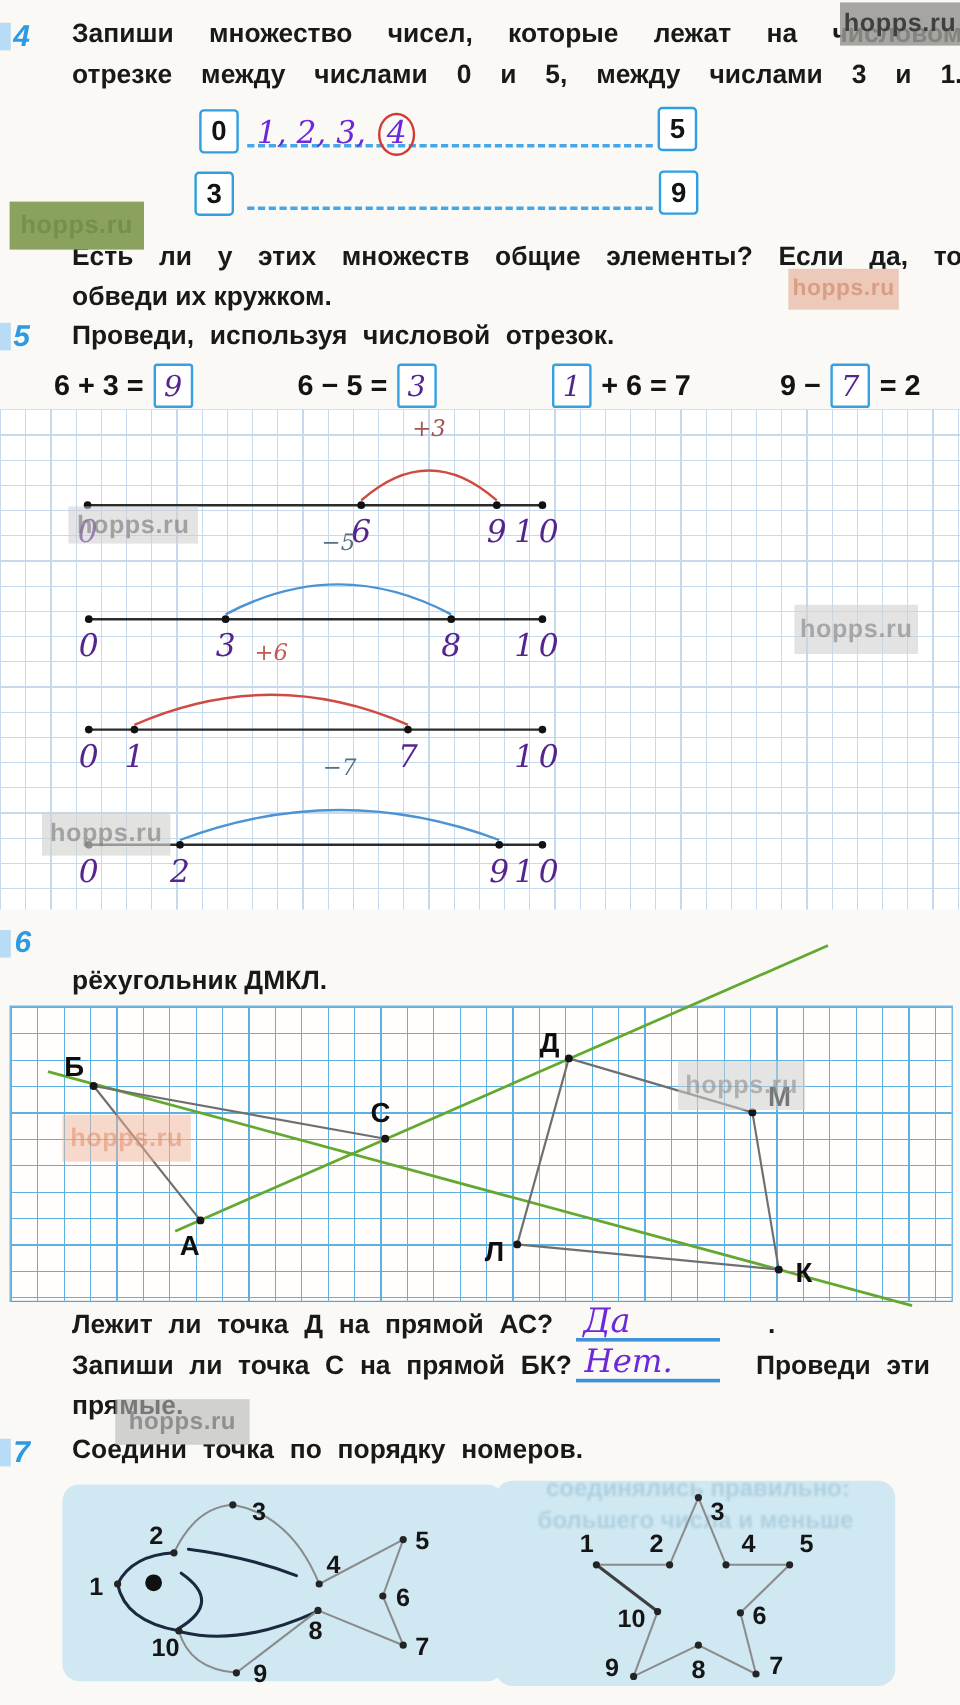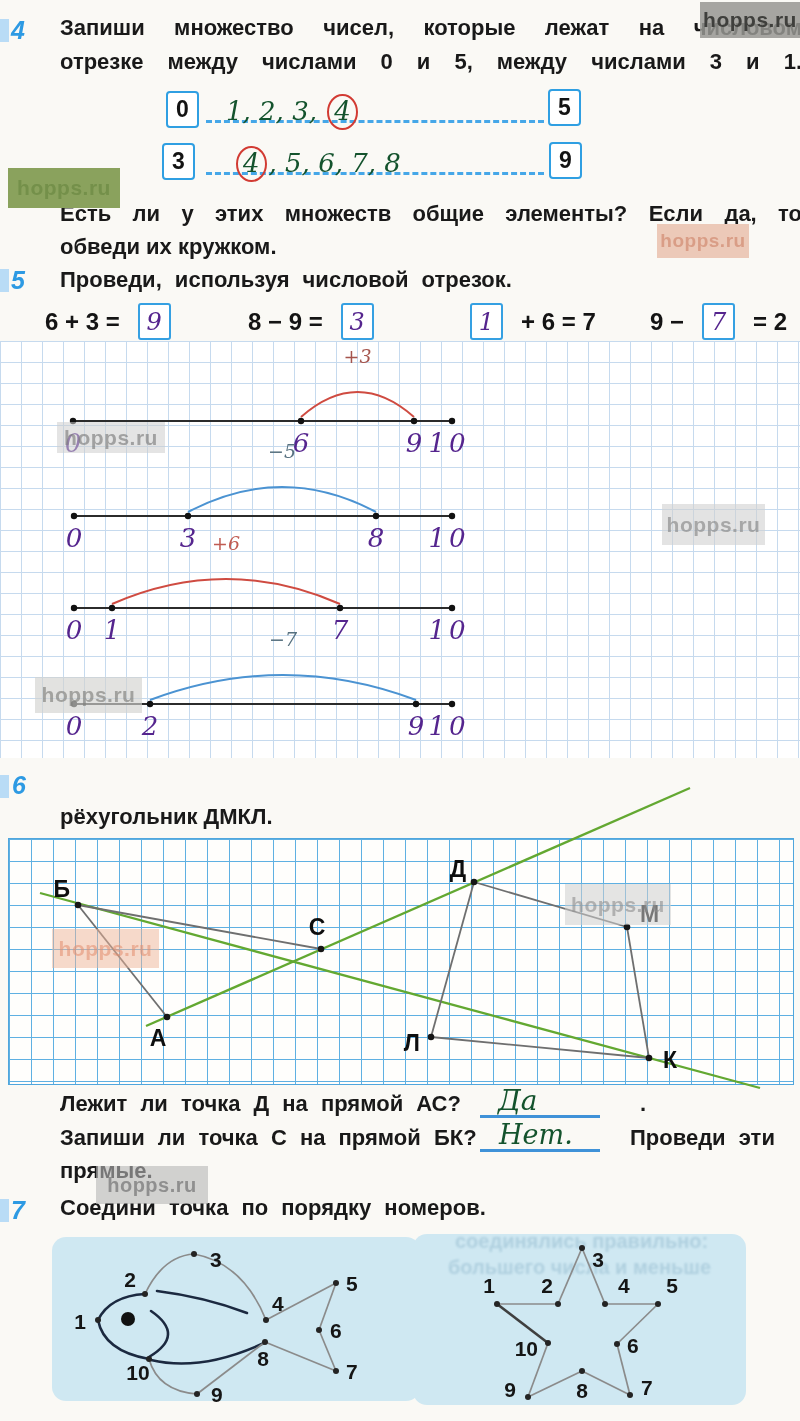--- a/index.html
+++ b/index.html
@@ -12,23 +12,23 @@
   .ptext{position:absolute;left:48px;width:742px;font:bold 22px "Liberation Sans",sans-serif;
          color:#191919;line-height:27px;white-space:nowrap;margin-left:12px;}
   .just{white-space:normal;text-align:justify;text-align-last:justify;}
   .wsp{word-spacing:7px;white-space:nowrap;}
   
   .numbox{position:absolute;width:29px;height:33px;border:2px solid #2f9fe2;border-radius:4px;
           background:#fff;display:flex;align-items:center;justify-content:center;
           font:bold 23px "Liberation Sans",sans-serif;color:#131313;}
   .dotline{position:absolute;height:0;border-bottom:3px dashed #45a7e8;}
   
-  .hand{position:absolute;font:italic 26px "DejaVu Serif",serif;color:#14532d;white-space:nowrap;margin-left:12px;}
+  .hand{position:absolute;font:italic 26px "DejaVu Serif",serif;color:#6d28d9;white-space:nowrap;}
   .circ{display:inline-block;border:2px solid #d23b33;border-radius:50%;padding:0 5px 2px 5px;margin:0 2px;}
-  .eq{position:absolute;display:flex;align-items:center;gap:18px;
+  .eq{position:absolute;display:flex;align-items:center;gap:8px;
       font:bold 24px "Liberation Sans",sans-serif;color:#141414;}
   .eqbox{width:29px;height:33px;border:2px solid #35a0e2;border-radius:3px;background:#fff;
          display:flex;align-items:center;justify-content:center;
          font:italic 24px "DejaVu Serif",serif;color:#55258e;}
   
   .p5grid{position:absolute;left:0;top:341px;width:800px;height:417px;background:#fff;
     background-image:
       repeating-linear-gradient(to right,#c6daee 0 1px,transparent 1px 21px),
       repeating-linear-gradient(to bottom,#c6daee 0 1px,transparent 1px 21px);}
   .p6grid{position:absolute;left:8px;top:838px;width:784px;height:245px;background:#fffefc;
@@ -67,36 +67,35 @@
   <div class="ptext just" style="top:48px">отрезке между числами 0 и 5, между числами 3 и 1.</div>
 
   <div class="numbox" style="left:166px;top:91px">0</div>
   <div class="numbox" style="left:548px;top:89px">5</div>
   <div class="dotline" style="left:206px;top:120px;width:338px"></div>
   <div class="hand" style="left:214px;top:94px"><span>1, 2, 3,</span> <span class="circ">4</span></div>
 
   <div class="numbox" style="left:162px;top:143px">3</div>
   <div class="numbox" style="left:549px;top:142px">9</div>
   <div class="dotline" style="left:206px;top:172px;width:338px"></div>
-  <div class="hand" style="left:222px;top:146px"><span class="circ">4</span><span>, 5, 6, 7, 8</span></div>
 
   <div class="ptext" style="top:233px">обведи их кружком.</div>
   <div class="ptext just" style="top:200px">Есть ли у этих множеств общие элементы? Если да, то</div>
 
   <div class="tab" style="top:269px"></div>
   <div class="marker" style="left:11px;top:266px">5</div>
   <div class="ptext wsp" style="top:266px">Проведи, используя числовой отрезок.</div>
 
   <div class="eq" style="left:45px;top:303px">
     <span>6 + 3 =</span>
     <span class="eqbox">9</span>
     <span></span>
   </div>
   <div class="eq" style="left:248px;top:303px">
-    <span>8 − 9 =</span>
+    <span>6 − 5 =</span>
     <span class="eqbox">3</span>
     <span></span>
   </div>
   <div class="eq" style="left:452px;top:303px">
     <span></span>
     <span class="eqbox">1</span>
     <span>+ 6 = 7</span>
   </div>
   <div class="eq" style="left:650px;top:303px">
     <span>9 −</span>

